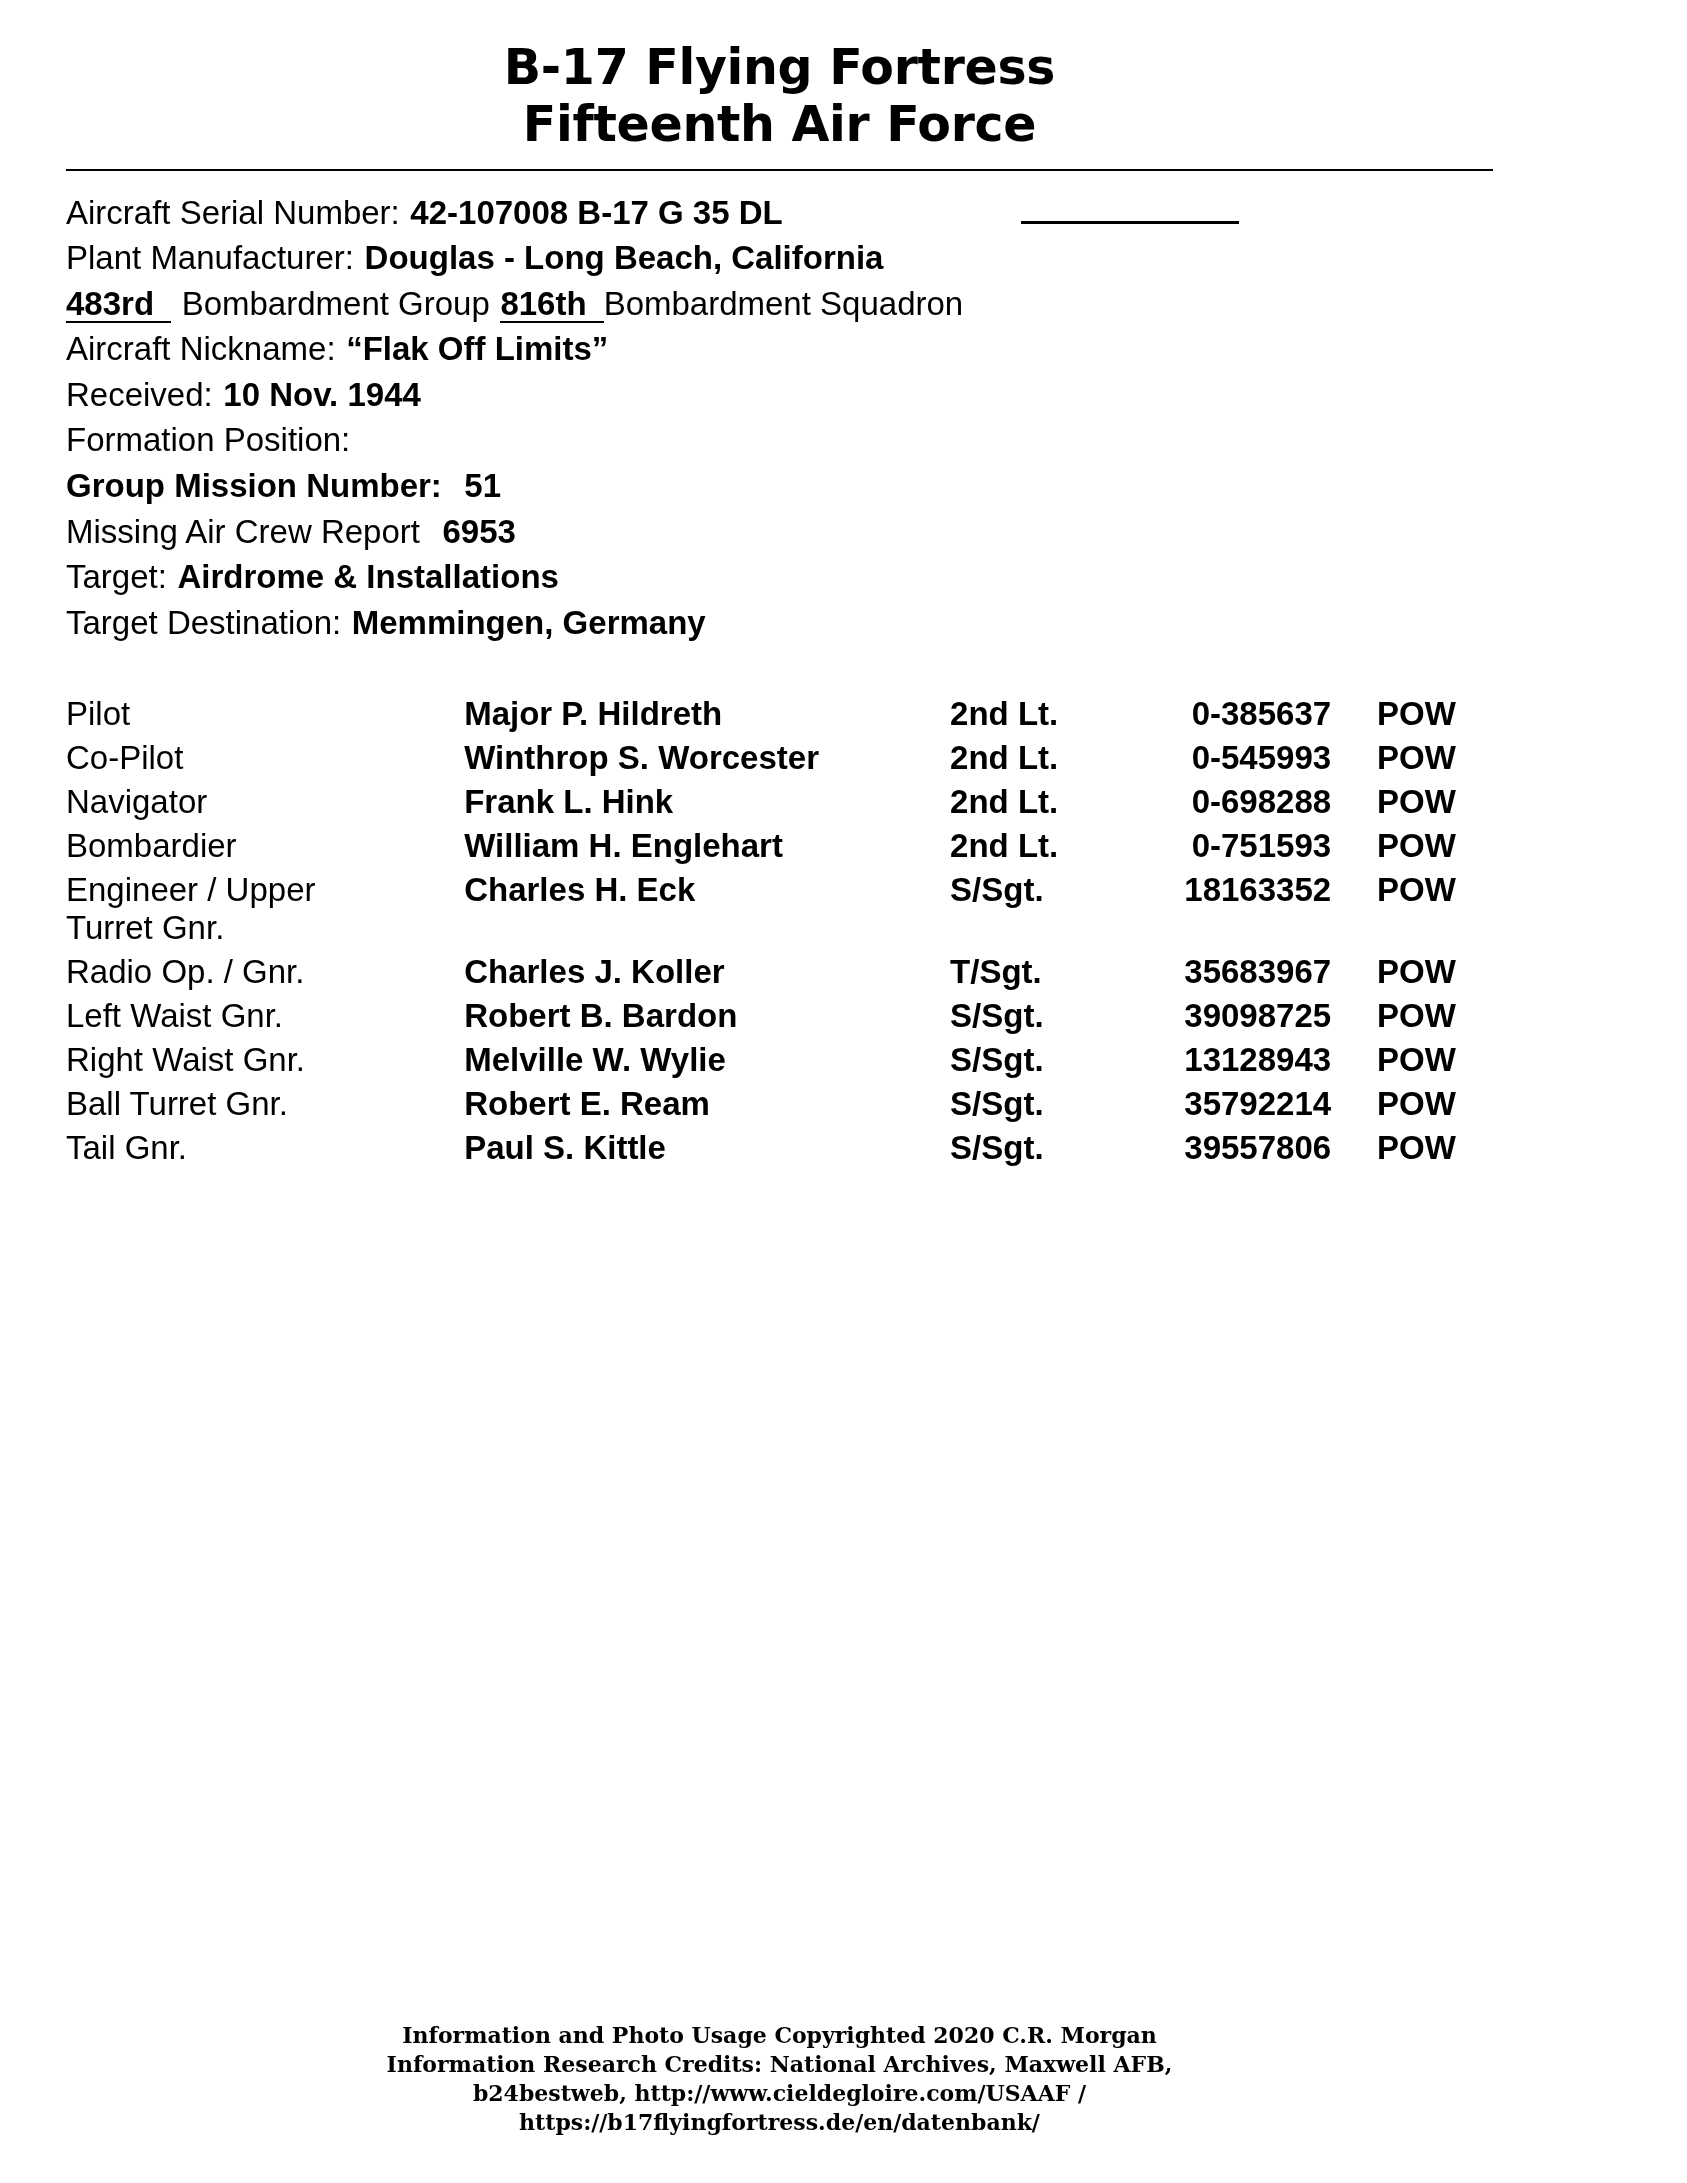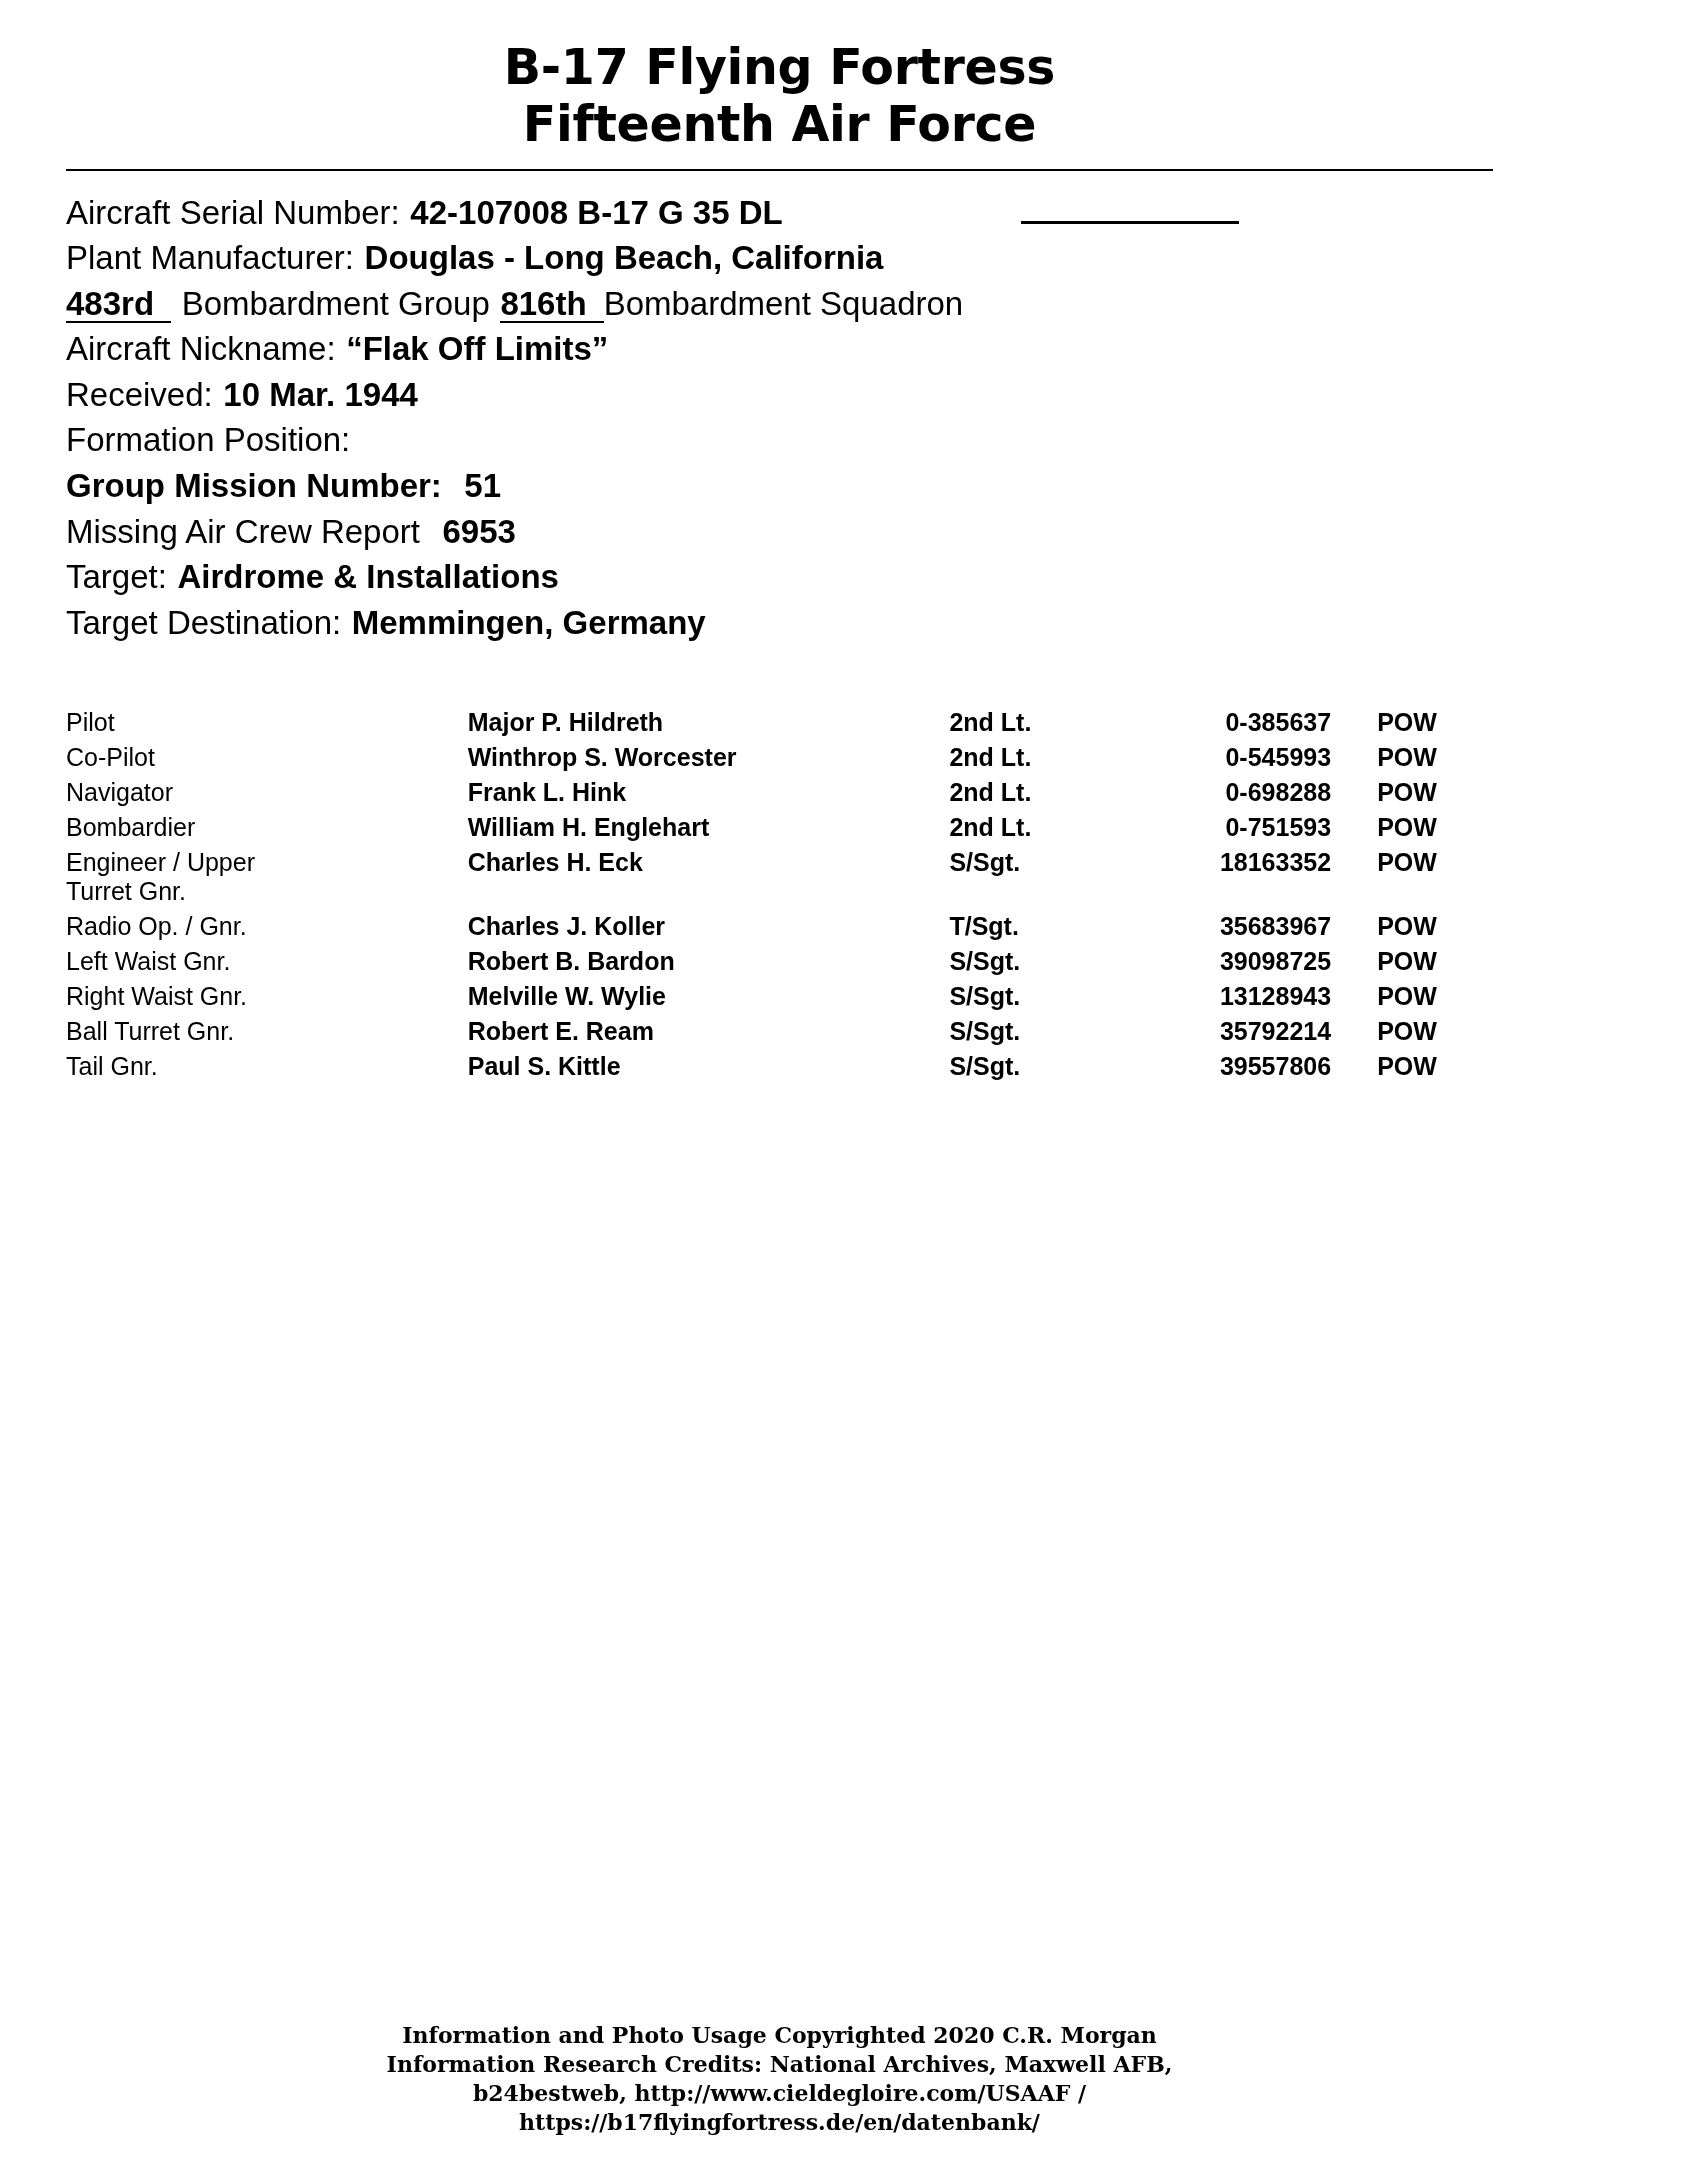--- a/index.html
+++ b/index.html
@@ -69,22 +69,22 @@
   }
   .blank-line {
     display: inline-block;
     width: 218px;
     border-bottom: 3.3px solid #000;
     height: 25px;
     margin-left: 238px;
   }
   
   .crew {
-    margin-top: 65px;
-    font-size: 25px;
+    margin-top: 52px;
+    font-size: 33px;
     border-collapse: collapse;
     width: 100%;
   }
   .crew td {
     padding: 0 0 6px 0;
     vertical-align: top;
     white-space: nowrap;
   }
   .c-role {
     font-weight: normal;
@@ -164,21 +164,21 @@
 
     <div class="info-row">
       <span class="lbl">Aircraft Nickname:</span>
       <span class="gap-s"></span>
       <span class="val">“Flak Off Limits”</span>
     </div>
 
     <div class="info-row">
       <span class="lbl">Received:</span>
       <span class="gap-s"></span>
-      <span class="val">10 Mar. 1944</span>
+      <span class="val">10 Nov. 1944</span>
     </div>
 
     <div class="info-row">
       <span class="lbl">Formation Position:</span>
       <span class="gap-s"></span>
       <span class="val"></span>
     </div>
 
     <div class="info-row">
       <span class="val">Group Mission Number:</span>

